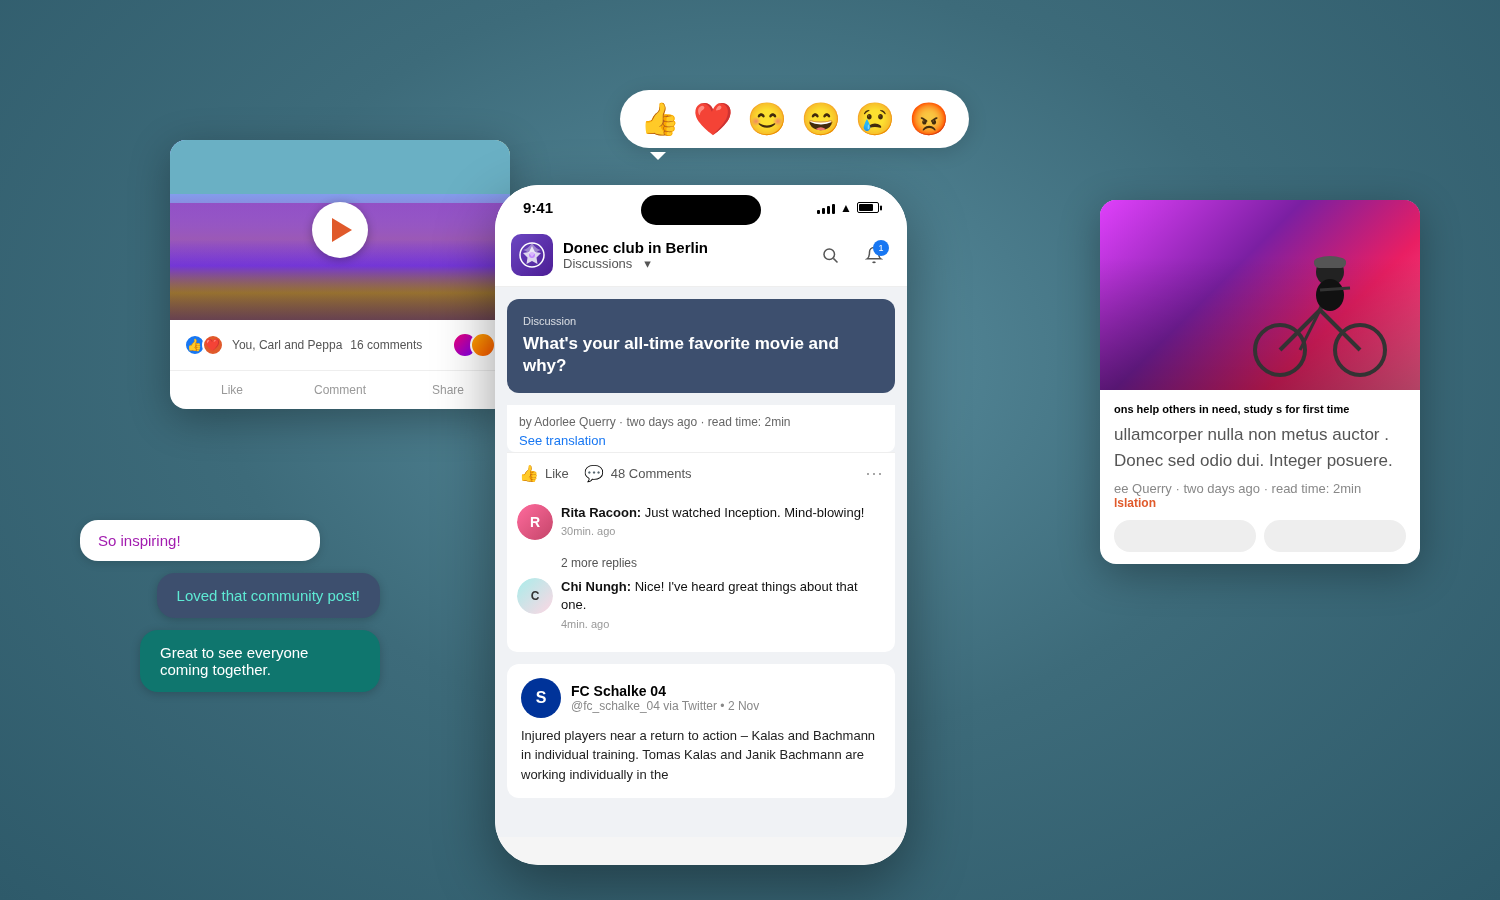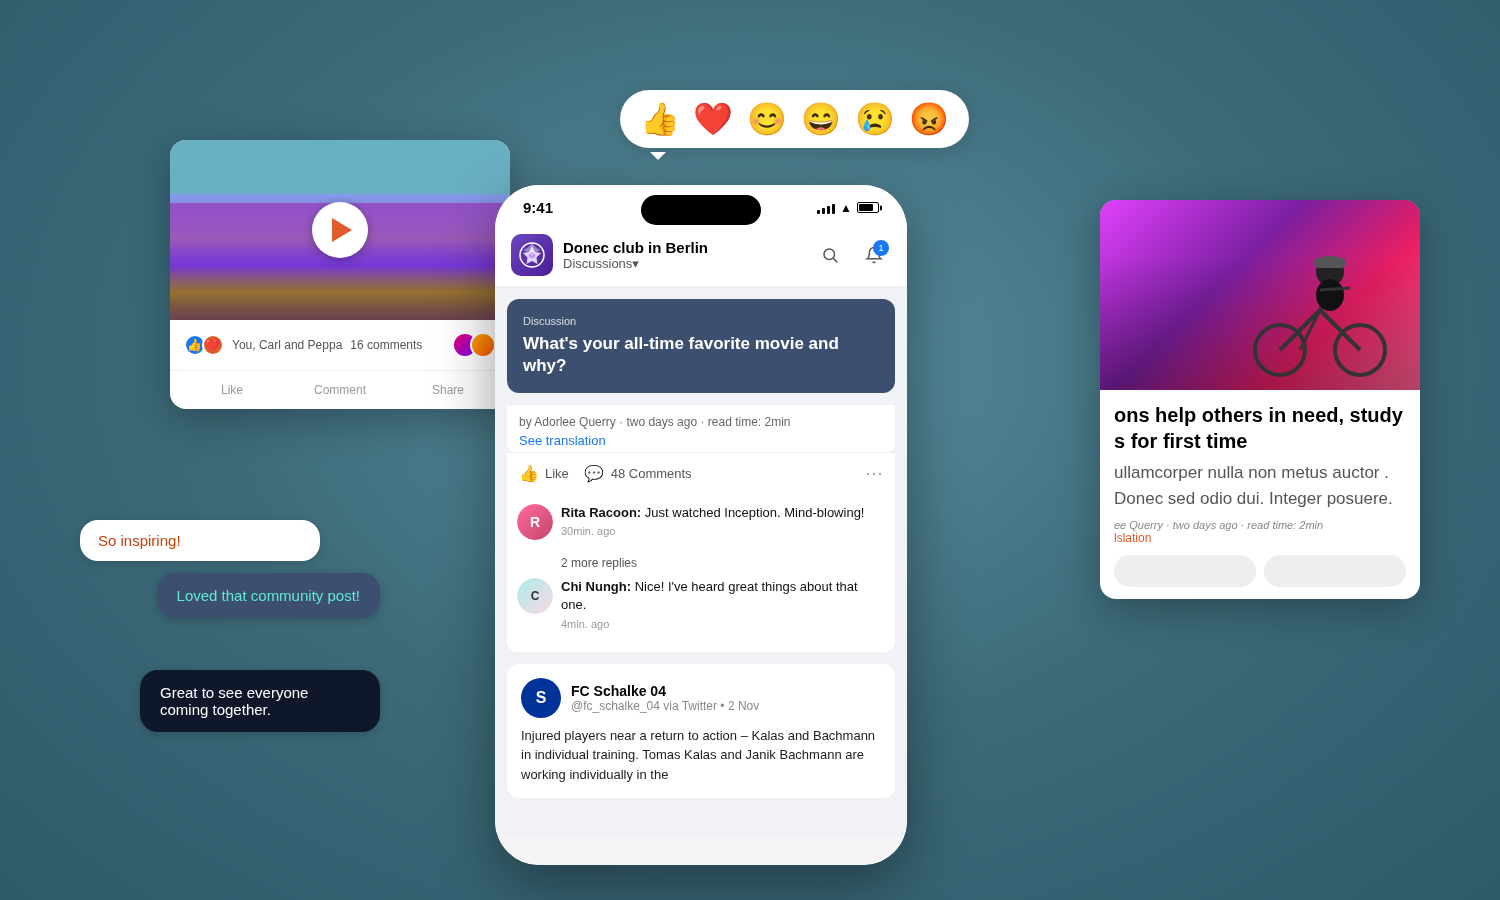--- a/index.html
+++ b/index.html
@@ -160,45 +160,44 @@
       z-index: 15;
       display: flex;
       flex-direction: column;
       gap: 12px;
     }
     .chat-bubble {
       background: white;
       border-radius: 18px;
       padding: 12px 18px;
       font-size: 15px;
-      color: #c2410c;
+      color: #a21caf;
       box-shadow: 0 2px 10px rgba(0,0,0,0.15);
       max-width: 240px;
     }
     .chat-bubble-dark {
       background: #3d4f6e;
       color: #5eead4;
       border-radius: 18px;
       padding: 14px 20px;
       font-size: 15px;
       box-shadow: 0 2px 10px rgba(0,0,0,0.2);
       max-width: 240px;
       align-self: flex-end;
       margin-left: 60px;
     }
     .chat-bubble-dark2 {
-      background: #0f172a;
+      background: #0f766e;
       color: white;
       border-radius: 18px;
       padding: 14px 20px;
       font-size: 15px;
       box-shadow: 0 2px 10px rgba(0,0,0,0.2);
       max-width: 240px;
       margin-left: 60px;
-      margin-top: 40px;
     }
 
     
     .main-phone {
       position: absolute;
       top: 185px;
       left: 495px;
       width: 412px;
       height: 680px;
       background: white;
@@ -310,21 +309,21 @@
     .app-title {
       font-size: 15px;
       font-weight: 700;
       color: #000;
     }
     .app-subtitle {
       font-size: 13px;
       color: #555;
       display: flex;
       align-items: center;
-      gap: 0;
+      gap: 12px;
     }
     .app-header-icons {
       display: flex;
       gap: 10px;
       align-items: center;
     }
     .header-icon-btn {
       width: 34px;
       height: 34px;
       display: flex;
@@ -513,41 +512,40 @@
       width: 100%;
       height: 190px;
       background: linear-gradient(135deg, #e040fb 0%, #7b1fa2 40%, #e91e63 100%);
       position: relative;
       overflow: hidden;
     }
     .right-card-content {
       padding: 12px 14px;
     }
     .right-card-title {
-      font-size: 20px;
+      font-size: 11px;
       font-weight: 700;
       color: #000;
       margin-bottom: 6px;
       line-height: 1.3;
     }
     .right-card-body {
       font-size: 17px;
       color: #555;
       line-height: 1.5;
       margin-bottom: 8px;
     }
     .right-card-meta {
-      font-size: 11px;
+      font-size: 13px;
       color: #888;
-      font-style: italic;
     }
     .right-card-translation {
       font-size: 12px;
       color: #e05a2b;
-      font-weight: 400;
+      font-weight: 700;
     }
     .right-card-actions {
       display: flex;
       gap: 8px;
       margin-top: 10px;
     }
     .right-card-btn {
       flex: 1;
       height: 32px;
       background: #eee;

